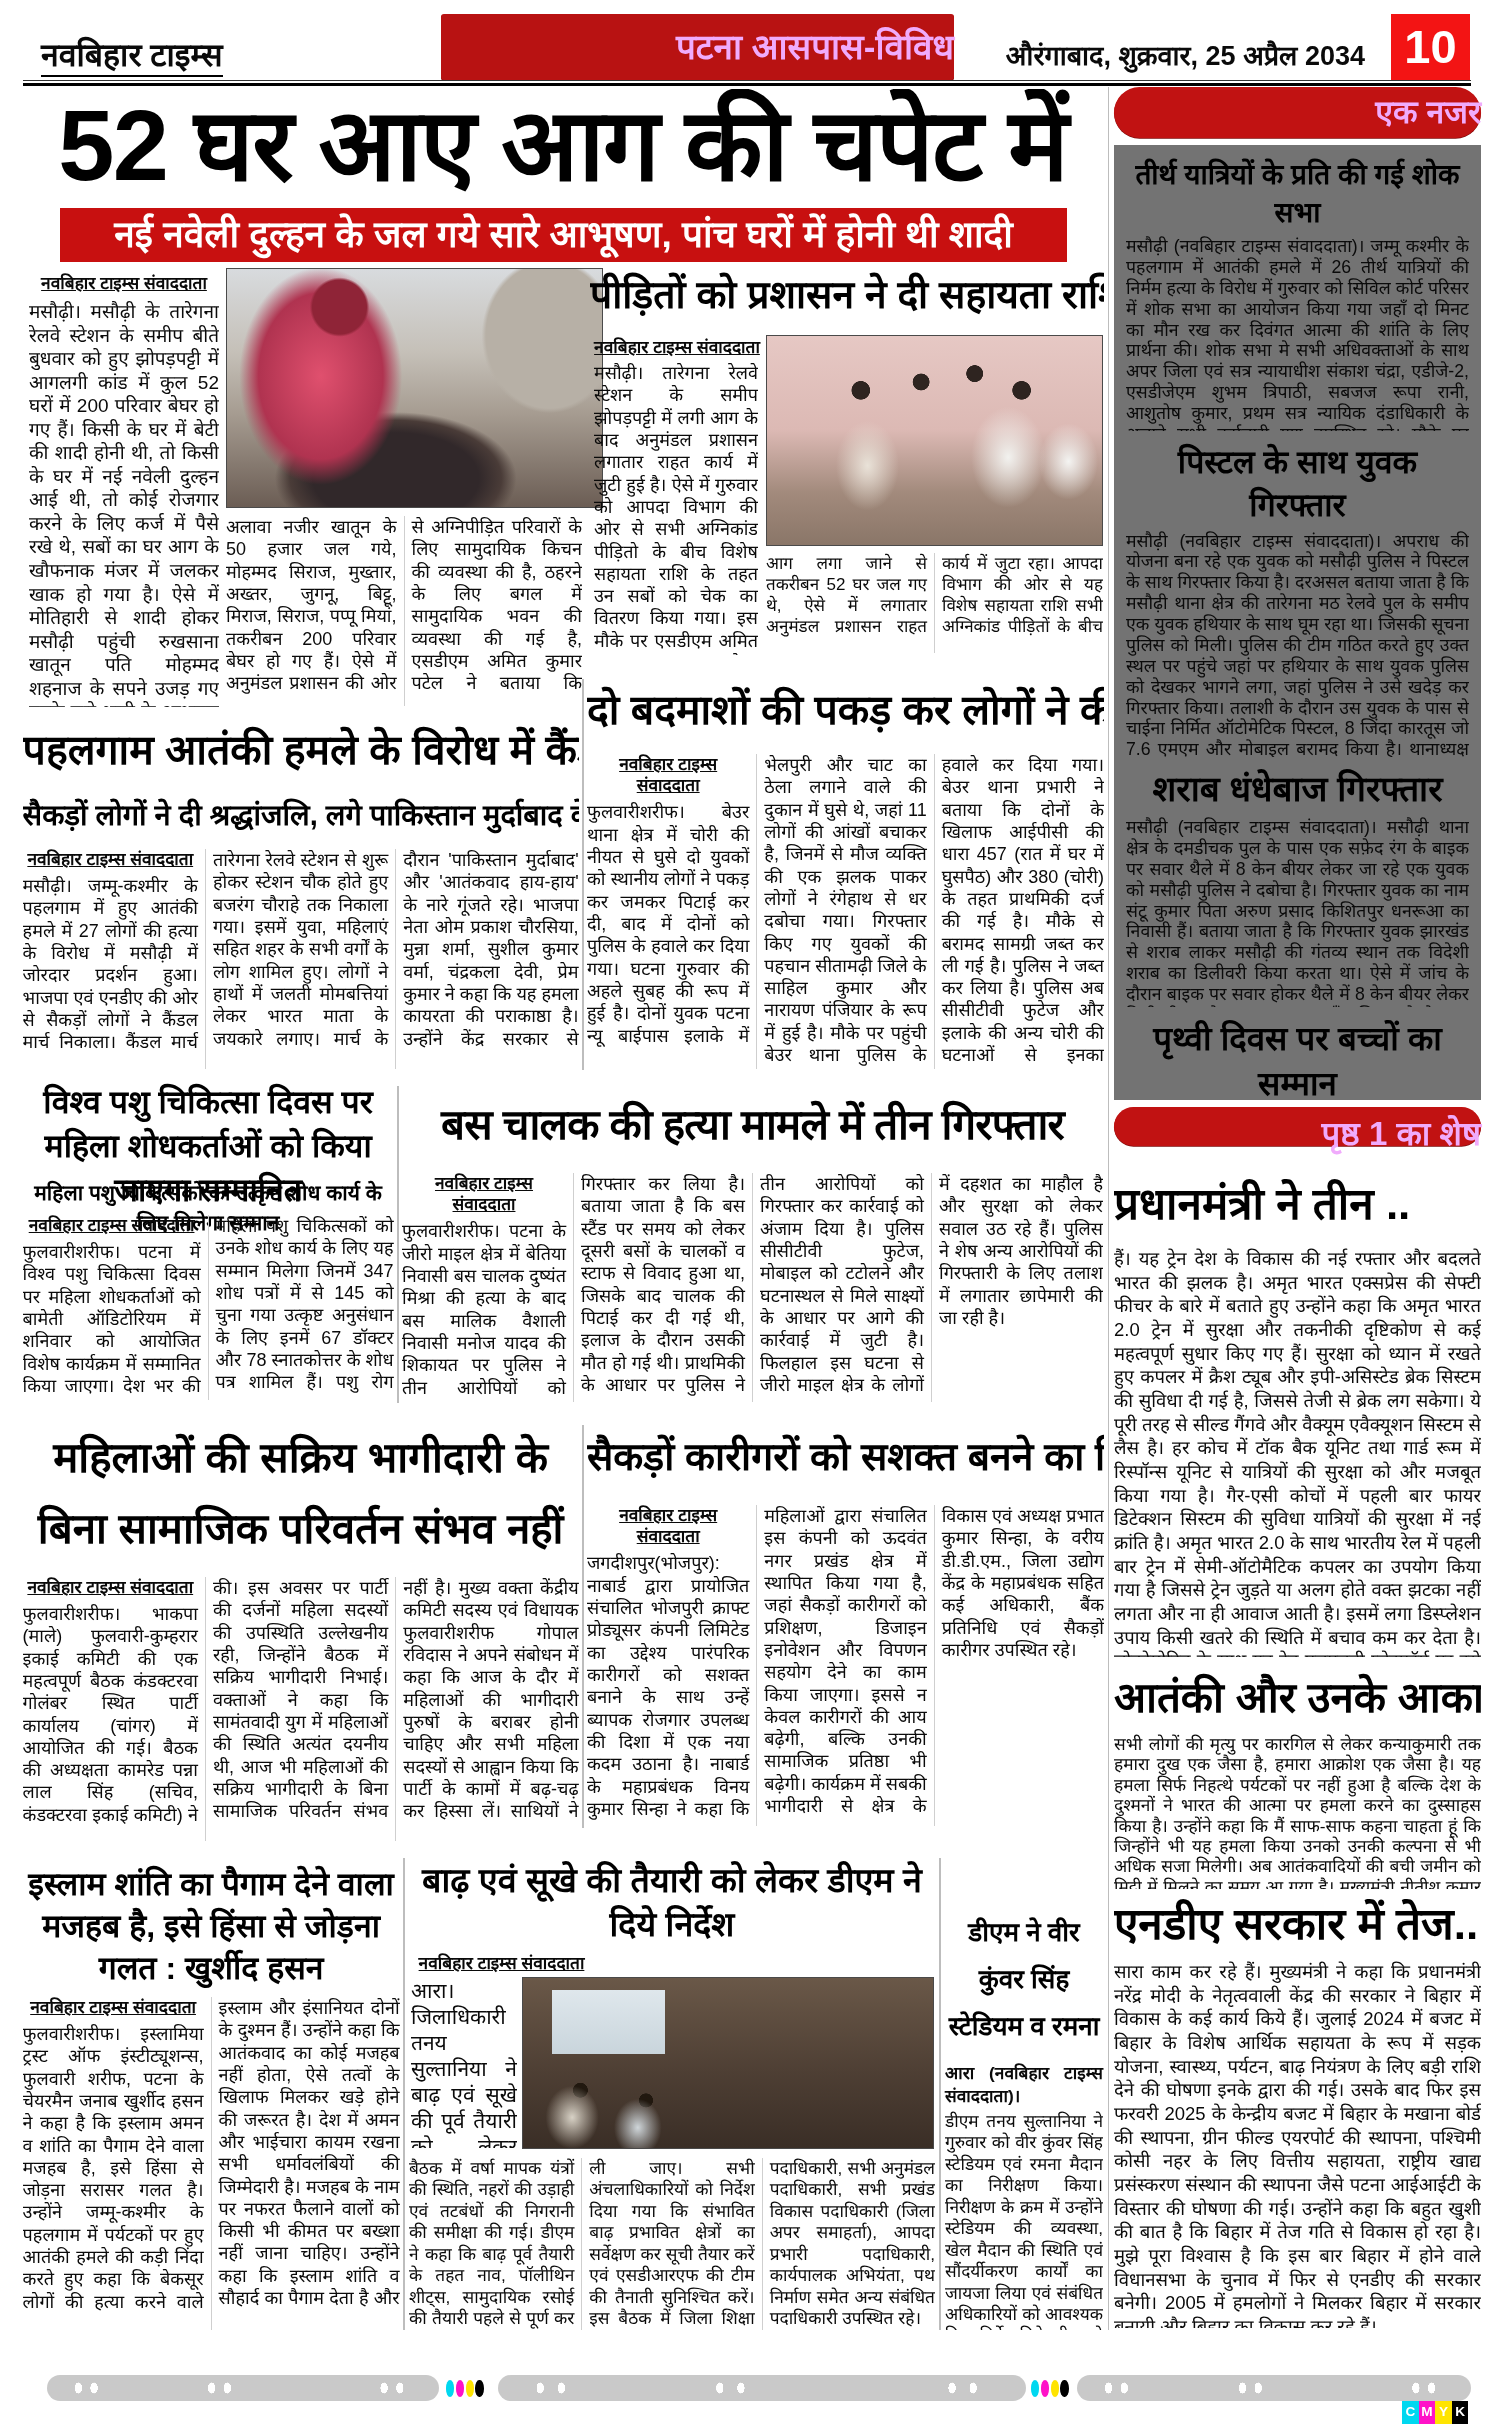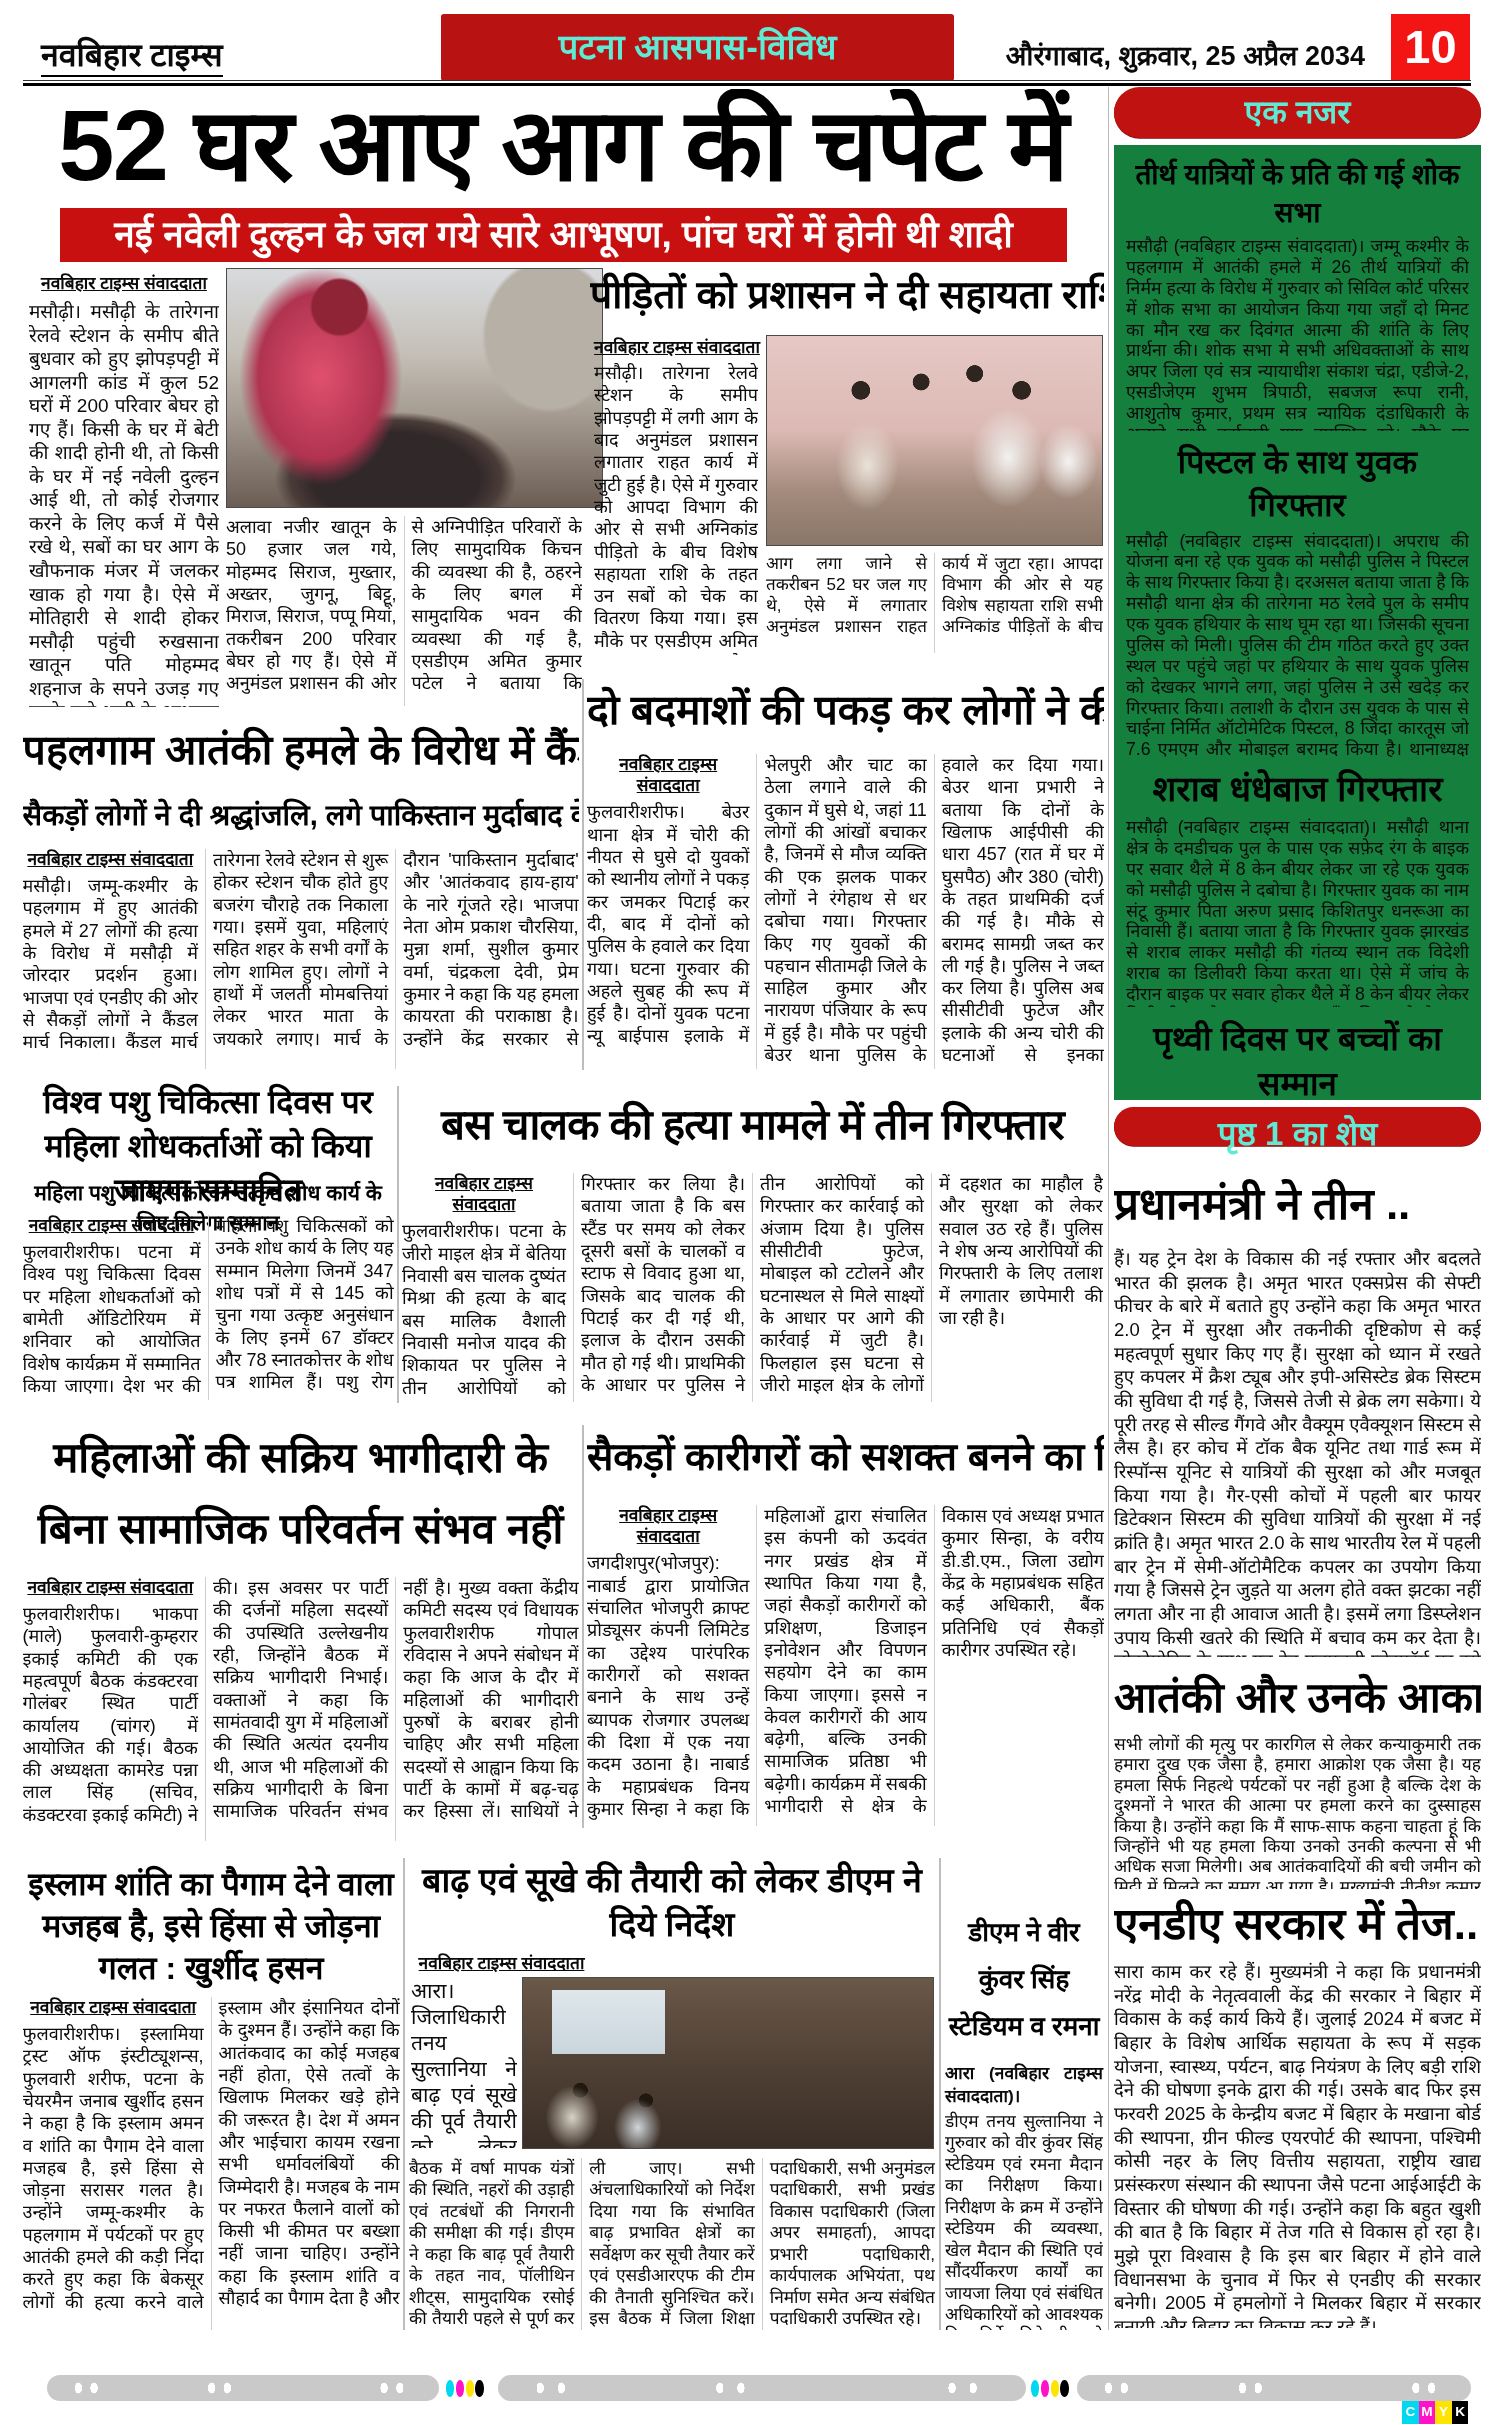--- a/index.html
+++ b/index.html
@@ -7,21 +7,21 @@
         font-family:"Liberation Sans","DejaVu Sans",sans-serif;color:#0a0a0a;}
   .abs{position:absolute;}
   .hl{font-weight:800;color:#000;text-align:center;}
   .nowrap{white-space:nowrap;overflow:hidden;}
   .body-txt{font-size:18px;line-height:1.24;text-align:justify;overflow:hidden;column-fill:auto;}
   .cols2{column-count:2;column-gap:15px;column-rule:0.8px solid #cfcfcf;}
   .cols3{column-count:3;column-gap:15px;column-rule:0.8px solid #cfcfcf;}
   .cols4{column-count:4;column-gap:15px;column-rule:0.8px solid #cfcfcf;}
   .byline-inline{display:block;font-weight:700;text-align:center;text-decoration:underline;
         margin:0 0 4.5px 0;font-size:17.3px;}
-  .pill{background:#c11212;color:#5eead4;font-weight:800;text-align:center;border-radius:27px;
+  .pill{background:#c11212;color:#f0abfc;font-weight:800;text-align:right;border-radius:27px;
         box-shadow:0 0.8px 0 #7d0b0b;}
   .vrule{background:#bdbdbd;width:1.5px;}
   .photo{box-sizing:border-box;}
   .sb-h{font-weight:800;text-align:center;color:#000;}
   .sb-b{font-size:17.7px;line-height:1.18;text-align:justify;overflow:hidden;}
   .cmyk-cell{display:inline-block;width:16.6px;height:22.6px;color:#fff;font-weight:700;
         font-size:13.6px;text-align:center;line-height:22.6px;vertical-align:top;}
   .dot{display:inline-block;width:8.3px;height:16.6px;border-radius:50%;margin-right:1.5px;}
   .regbar{background:#c9c9c9;border-radius:13px;height:26px;
     background-image:
@@ -145,21 +145,21 @@
   <div class="abs vrule" style="left:939px;top:1858px;height:472px;"></div>
 
   <div class="abs hl" style="left:945px;top:1909px;width:158px;height:143px;font-size:26px;line-height:47px;overflow:hidden;">डीएम ने वीर कुंवर सिंह स्टेडियम व रमना मैदान का किया निरीक्षण</div>
   <div class="abs" style="left:945px;top:2061px;width:158px;font-size:17.3px;font-weight:700;text-align:justify;">आरा (नवबिहार टाइम्स संवाददाता)।</div>
   <div class="abs body-txt" style="left:945px;top:2111px;width:158px;height:219px;font-size:17.3px;">डीएम तनय सुल्तानिया ने गुरुवार को वीर कुंवर सिंह स्टेडियम एवं रमना मैदान का निरीक्षण किया। निरीक्षण के क्रम में उन्होंने स्टेडियम की व्यवस्था, खेल मैदान की स्थिति एवं सौंदर्यीकरण कार्यों का जायजा लिया एवं संबंधित अधिकारियों को आवश्यक दिशा निर्देश दिये। डीएम ने कहा कि खिलाड़ियों की सुविधा के लिए बेहतर व्यवस्था उपलब्ध कराई जाएगी। मौके पर नगर आयुक्त, जिला खेल पदाधिकारी समेत कई अधिकारी मौजूद रहे।</div>
 
   <div class="abs vrule" style="left:1108px;top:87px;height:2243px;width:0.8px;"></div>
 
   <div class="abs pill" style="left:1114px;top:87px;width:367px;height:51px;font-size:32px;line-height:51px;">एक नजर</div>
 
-  <div class="abs" style="left:1114px;top:145px;width:367px;height:955px;background:#15803d;box-sizing:border-box;padding:9px 12px;overflow:hidden;">
+  <div class="abs" style="left:1114px;top:145px;width:367px;height:955px;background:#737373;box-sizing:border-box;padding:9px 12px;overflow:hidden;">
     <div class="sb-h" style="font-size:28px;margin-bottom:6px;">तीर्थ यात्रियों के प्रति की गई शोक सभा</div>
     <div class="sb-b" style="height:195px;margin-bottom:7.5px;">मसौढ़ी (नवबिहार टाइम्स संवाददाता)। जम्मू कश्मीर के पहलगाम में आतंकी हमले में 26 तीर्थ यात्रियों की निर्मम हत्या के विरोध में गुरुवार को सिविल कोर्ट परिसर में शोक सभा का आयोजन किया गया जहाँ दो मिनट का मौन रख कर दिवंगत आत्मा की शांति के लिए प्रार्थना की। शोक सभा मे सभी अधिवक्ताओं के साथ अपर जिला एवं सत्र न्यायाधीश संकाश चंद्रा, एडीजे-2, एसडीजेएम शुभम त्रिपाठी, सबजज रूपा रानी, आशुतोष कुमार, प्रथम सत्र न्यायिक दंडाधिकारी के अलावे सभी कर्मचारी गण उपस्थित रहे। मौके पर अधिवक्ता संघ के पूर्व अध्यक्ष महेंद्र सिंह अशोक, सचिव राकेश कुमार, कुँवर सिंह, प्रमोद पासवान, अजित कुमार, हसन इमाम, दिलीप सिंह, लल्लू प्रसाद, कुमुद रंजन राय आदी अधिवक्ता शामिल रहे।</div>
     <div class="sb-h" style="font-size:32px;margin-bottom:6px;">पिस्टल के साथ युवक गिरफ्तार</div>
     <div class="sb-b" style="height:226px;margin-bottom:7.5px;">मसौढ़ी (नवबिहार टाइम्स संवाददाता)। अपराध की योजना बना रहे एक युवक को मसौढ़ी पुलिस ने पिस्टल के साथ गिरफ्तार किया है। दरअसल बताया जाता है कि मसौढ़ी थाना क्षेत्र की तारेगना मठ रेलवे पुल के समीप एक युवक हथियार के साथ घूम रहा था। जिसकी सूचना पुलिस को मिली। पुलिस की टीम गठित करते हुए उक्त स्थल पर पहुंचे जहां पर हथियार के साथ युवक पुलिस को देखकर भागने लगा, जहां पुलिस ने उसे खदेड़ कर गिरफ्तार किया। तलाशी के दौरान उस युवक के पास से चाईना निर्मित ऑटोमेटिक पिस्टल, 8 जिंदा कारतूस जो 7.6 एमएम और मोबाइल बरामद किया है। थानाध्यक्ष अनिल कुमार ने बताया गिरफ्तार युवक का नाम मोनू कुमार पिता सिद्धनाथ गोस्वामी श्रीनगर मुहल्ला का रहने वाला है। यह हथियार लेकर रेलवे पुल के आसपास घूम रहा था जिसे गिरफ्तार कर जेल भेजा जा रहा है।</div>
     <div class="sb-h" style="font-size:35px;margin-bottom: 6px;">शराब धंधेबाज गिरफ्तार</div>
     <div class="sb-b" style="height:190px;margin-bottom:7.5px;">मसौढ़ी (नवबिहार टाइम्स संवाददाता)। मसौढ़ी थाना क्षेत्र के दमडीचक पुल के पास एक सफ़ेद रंग के बाइक पर सवार थैले में 8 केन बीयर लेकर जा रहे एक युवक को मसौढ़ी पुलिस ने दबोचा है। गिरफ्तार युवक का नाम संटू कुमार पिता अरुण प्रसाद किशितपुर धनरूआ का निवासी हैं। बताया जाता है कि गिरफ्तार युवक झारखंड से शराब लाकर मसौढ़ी की गंतव्य स्थान तक विदेशी शराब का डिलीवरी किया करता था। ऐसे में जांच के दौरान बाइक पर सवार होकर थैले में 8 केन बीयर लेकर डिलीवरी करने जा रहा था जहाँ पुलिस को देखकर भागने लगा, जिसे गिरफ्तार कर उसे जेल भेज दिया गया है। इसके अलावा लहसुना थाना में 5 लीटर और भगवानगंज थाना में 20 लीटर देसी शराब के साथ शराब धंधेबाज को भी गिरफ्तार किया गया है।</div>
     <div class="sb-h" style="font-size:33px;margin-bottom:24px;">पृथ्वी दिवस पर बच्चों का सम्मान</div>
     <div class="sb-b" style="height:158px;">फुलवारीशरीफ (नवबिहार टाइम्स संवाददाता)। ऑल इंडिया बैंक इम्प्लॉय एसोसिएशन एवं ऑल इंडिया ऑफिसर्स के द्वारा स्थानीय सरस्वती विद्या मंदिर, फुलवारी श्री के बच्चों को पुरस्कृत किया गया. कार्यक्रम का विधिवत उद्घाटन दीप प्रज्ज्वलन एवं पुष्पार्चन कर संजय कुमार खान (महामंत्री), अरविन्द कुमार सिंह (अध्यक्ष), मृत्युंजय मिश्रा (महामंत्री), प्रभाकर मिश्रा (चेयरमैन), अभिषेक झा (महामंत्री), पिंटू कुमार (सचिव), राजीव कुमार सिंह (क्षेत्रीय सचिव), नमिशा कुमारी (प्रबंधक, सेंट्रल बैंक ऑफ इंडिया) एवं प्रधानाचार्य सुसुम यादव ने किया।</div>
   </div>
 

